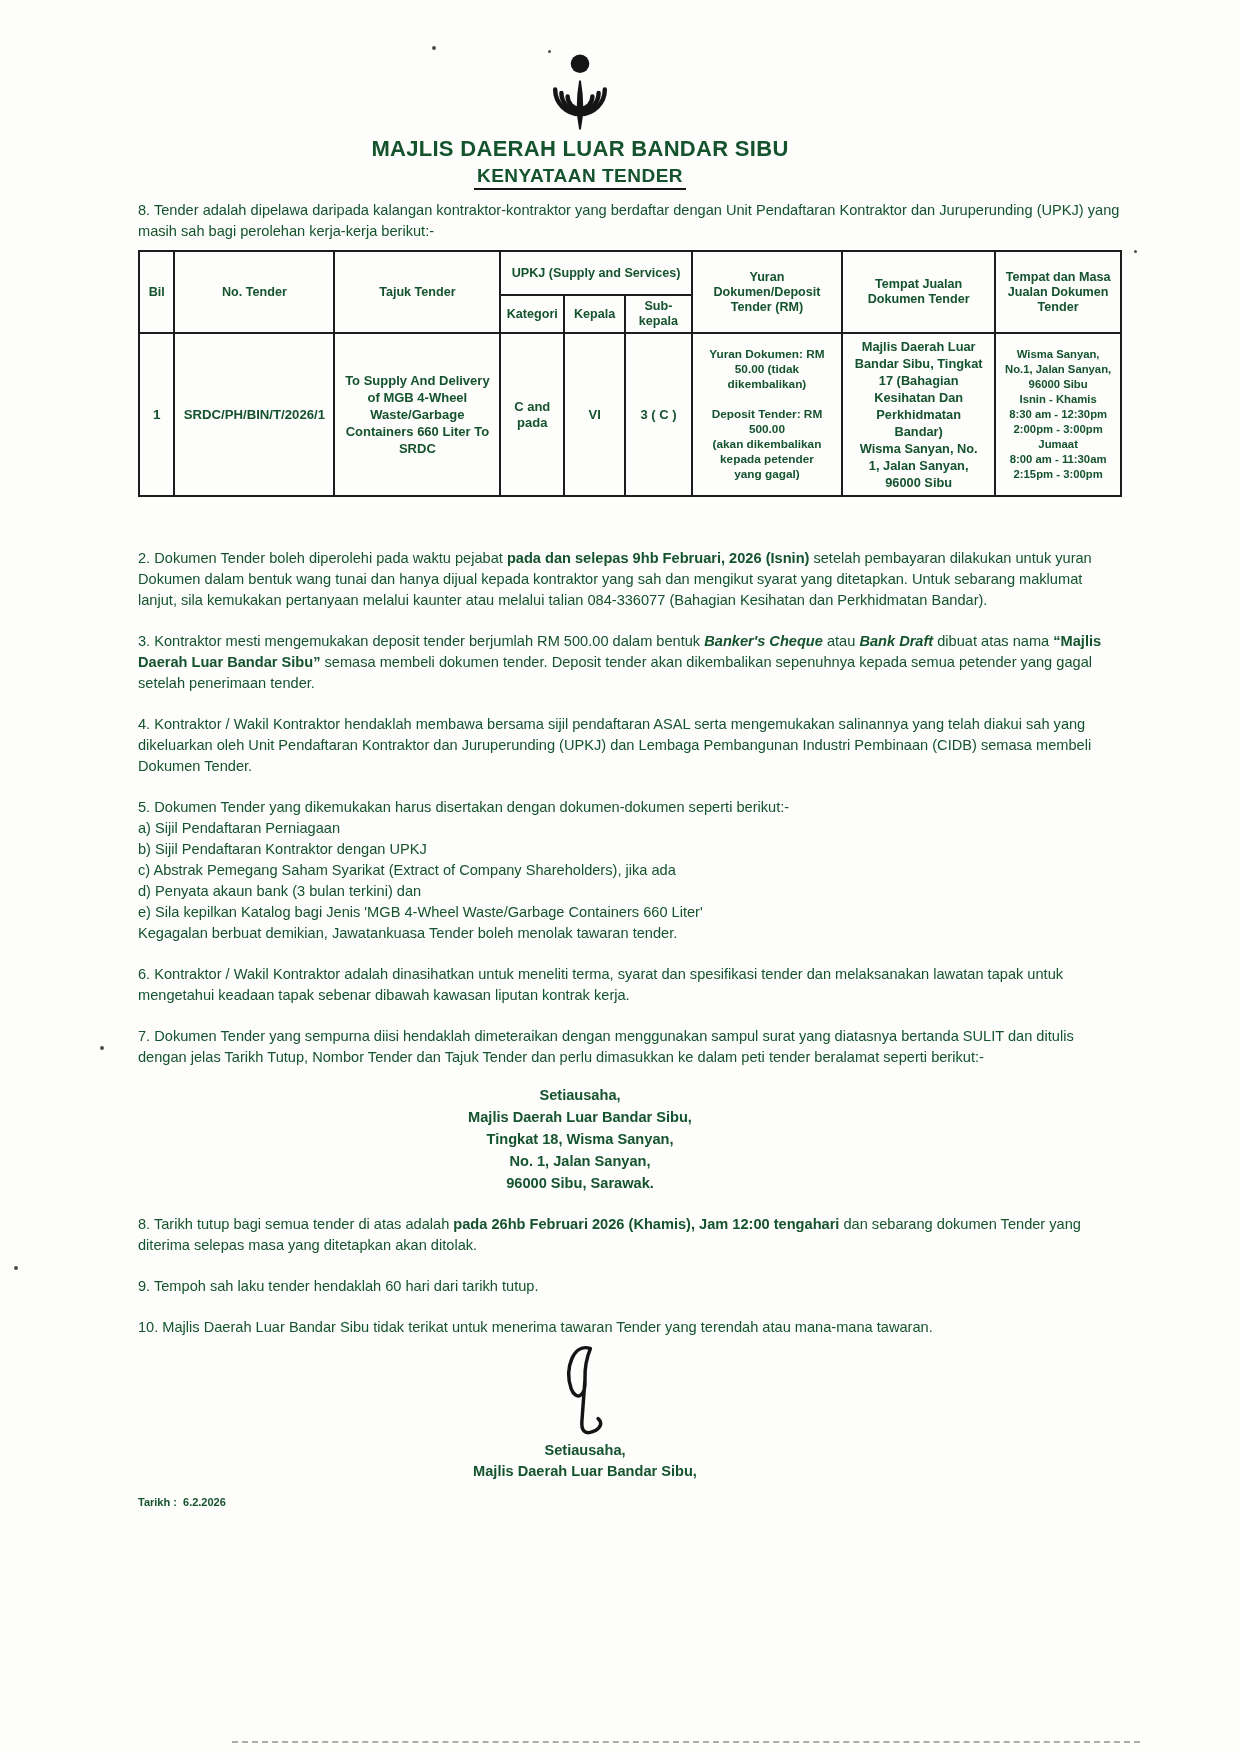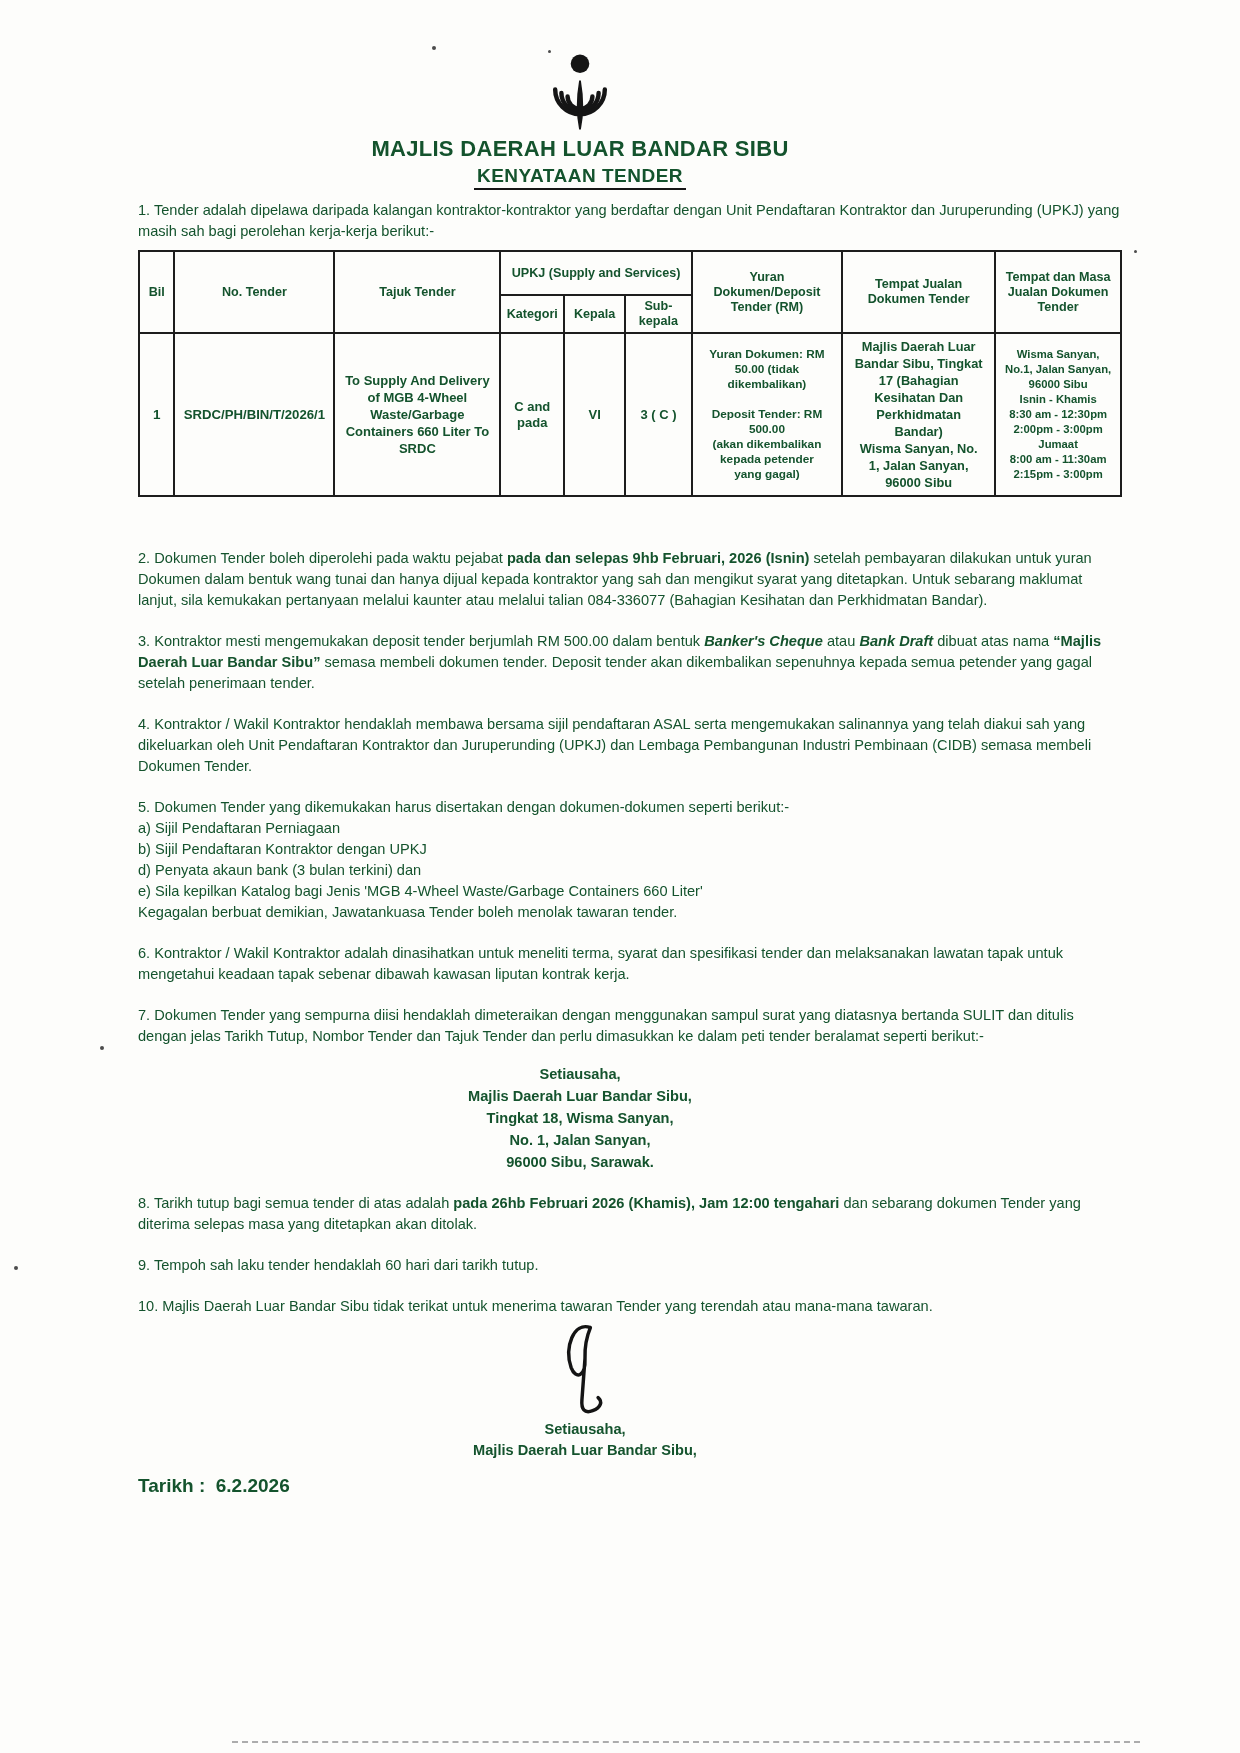--- a/index.html
+++ b/index.html
@@ -43,21 +43,21 @@
   .c-yuran { font-size:11.8px; line-height:15px; white-space:pre-line; }
   .c-tjualan { font-size:12.8px; line-height:17px; white-space:pre-line; }
   .c-tmasa { font-size:11.3px; line-height:15px; white-space:pre-line; }
 
   
   .address { text-align:center; font-weight:bold; white-space:pre-line;
     font-size:14.6px; line-height:22px; margin:16px 100px 0 0; }
   .sig-block { text-align:center; margin:6px 90px 0 0; }
   .sig-squiggle { display:block; margin:0 auto -4px; }
   .sig-line { font-size:14.6px; line-height:21px; font-weight:bold; }
-  .date-line { font-size:19px; font-weight:bold; margin-top:14px; white-space:pre; }
+  .date-line { font-size:11px; font-weight:bold; margin-top:14px; white-space:pre; }
 
   
   .dot { position:absolute; background:#4c4c4c; border-radius:50%; }
   .scan-line { position:absolute; left:232px; top:1741px; width:908px;
     border-top:2px dashed #828282; opacity:.65; }
 </style>
 </head>
 <body>
 
 <div class="page">
@@ -78,21 +78,21 @@
         <path d="M23 44 A21 21 0 0 0 65 44" fill="none" stroke="#151515" stroke-width="5" stroke-linecap="round"></path>
         <path d="M16 40 A28 28 0 0 0 72 40" fill="none" stroke="#151515" stroke-width="5" stroke-linecap="round"></path>
         <path d="M44 30 C40.5 50 40.5 68 44 85 C47.5 68 47.5 50 44 30 Z" fill="#151515" stroke="#151515" stroke-width="2"></path>
       </svg>
       <div class="org-name">MAJLIS DAERAH LUAR BANDAR SIBU</div>
       <div class="doc-title-wrap">
         <span class="doc-title">KENYATAAN TENDER</span>
       </div>
     </div>
 
-    <p class="para first">1. Tender adalah dipelawa daripada kalangan kontraktor-kontraktor yang berdaftar dengan Unit Pendaftaran Kontraktor dan Juruperunding (UPKJ) yang masih sah bagi perolehan kerja-kerja berikut:-</p>
+    <p class="para first">8. Tender adalah dipelawa daripada kalangan kontraktor-kontraktor yang berdaftar dengan Unit Pendaftaran Kontraktor dan Juruperunding (UPKJ) yang masih sah bagi perolehan kerja-kerja berikut:-</p>
 
     <table class="tender-table">
       <colgroup>
         <col style="width:3.6%">
           <col style="width:16.3%">
           <col style="width:16.9%">
         <col style="width:6.5%">
           <col style="width:6.2%">
           <col style="width:6.8%">
         <col style="width:15.3%">
@@ -160,20 +160,21 @@
     <p class="para gap-lg"><span>2. Dokumen Tender boleh diperolehi pada waktu pejabat </span><span class="bd">pada dan selepas 9hb Februari, 2026 (Isnin)</span><span> setelah pembayaran dilakukan untuk yuran Dokumen dalam bentuk wang tunai dan hanya dijual kepada kontraktor yang sah dan mengikut syarat yang ditetapkan. Untuk sebarang maklumat lanjut, sila kemukakan pertanyaan melalui kaunter atau melalui talian 084-336077 (Bahagian Kesihatan dan Perkhidmatan Bandar).</span></p>
 
     <p class="para"><span>3. Kontraktor mesti mengemukakan deposit tender berjumlah RM 500.00 dalam bentuk </span><span class="bi">Banker's Cheque</span><span> atau </span><span class="bi">Bank Draft</span><span> dibuat atas nama </span><span class="bd">“Majlis Daerah Luar Bandar Sibu”</span><span> semasa membeli dokumen tender. Deposit tender akan dikembalikan sepenuhnya kepada semua petender yang gagal setelah penerimaan tender.</span></p>
 
     <p class="para">4. Kontraktor / Wakil Kontraktor hendaklah membawa bersama sijil pendaftaran ASAL serta mengemukakan salinannya yang telah diakui sah yang dikeluarkan oleh Unit Pendaftaran Kontraktor dan Juruperunding (UPKJ) dan Lembaga Pembangunan Industri Pembinaan (CIDB) semasa membeli Dokumen Tender.</p>
 
     <div class="para">
       <p class="list-line">5. Dokumen Tender yang dikemukakan harus disertakan dengan dokumen-dokumen seperti berikut:-</p>
       <p class="list-line">a) Sijil Pendaftaran Perniagaan</p>
       <p class="list-line">b) Sijil Pendaftaran Kontraktor dengan UPKJ</p>
+      <p class="list-line">c) Abstrak Pemegang Saham Syarikat (Extract of Company Shareholders), jika ada</p>
       <p class="list-line">d) Penyata akaun bank (3 bulan terkini) dan</p>
       <p class="list-line">e) Sila kepilkan Katalog bagi Jenis 'MGB 4-Wheel Waste/Garbage Containers 660 Liter'</p>
       <p class="list-line">Kegagalan berbuat demikian, Jawatankuasa Tender boleh menolak tawaran tender.</p>
     </div>
 
     <p class="para">6. Kontraktor / Wakil Kontraktor adalah dinasihatkan untuk meneliti terma, syarat dan spesifikasi tender dan melaksanakan lawatan tapak untuk mengetahui keadaan tapak sebenar dibawah kawasan liputan kontrak kerja.</p>
 
     <p class="para">7. Dokumen Tender yang sempurna diisi hendaklah dimeteraikan dengan menggunakan sampul surat yang diatasnya bertanda SULIT dan ditulis dengan jelas Tarikh Tutup, Nombor Tender dan Tajuk Tender dan perlu dimasukkan ke dalam peti tender beralamat seperti berikut:-</p>
 
     <div class="address">Setiausaha,

